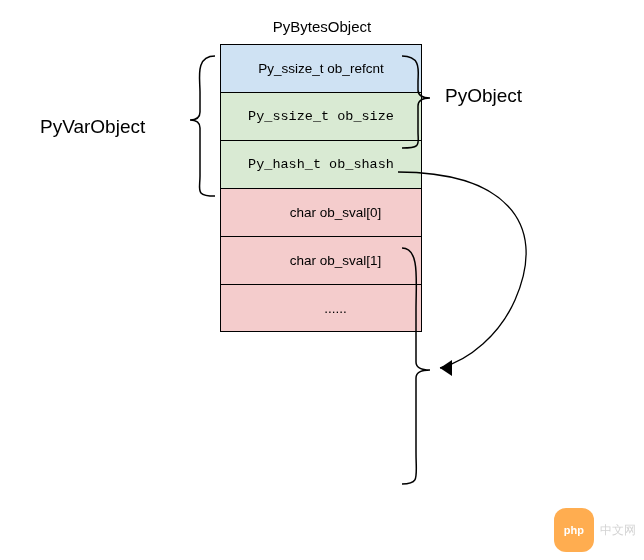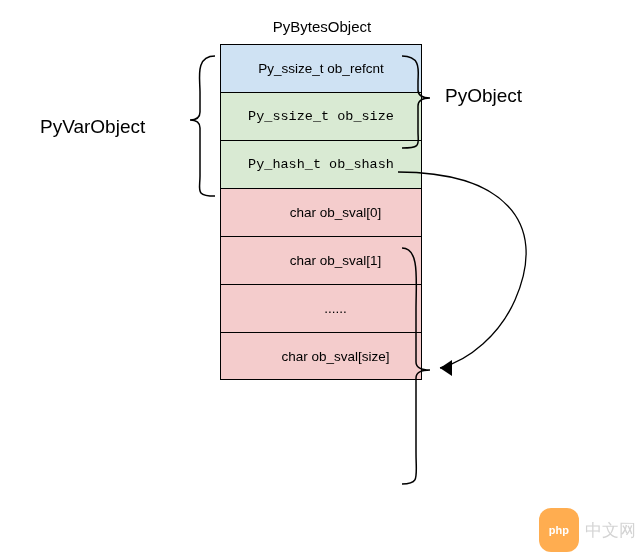--- a/index.html
+++ b/index.html
@@ -59,36 +59,35 @@
     .wm-badge {
       background: #ffa742;
       color: #fff;
       font-size: 11px;
       font-weight: bold;
       padding: 16px 10px;
       border-radius: 12px;
     }
     .wm-text {
       color: #d0d0d0;
-      font-size: 17px;
+      font-size: 12px;
     }
   </style>
 </head>
 <body>
 
 <div class="title">PyBytesObject</div>
 
 <div class="stack">
   <div class="cell blue">Py_ssize_t ob_refcnt</div>
   <div class="cell green">Py_ssize_t ob_size</div>
   <div class="cell green">Py_hash_t ob_shash</div>
   <div class="cell red">char ob_sval[0]</div>
   <div class="cell red">char ob_sval[1]</div>
   <div class="cell red">......</div>
-  <div class="cell red">char ob_sval[size]</div>
 </div>
 
 <div class="label label-pyvar">PyVarObject</div>
 <div class="label label-pyobj">PyObject</div>
 
 <svg width="644" height="560" style="position:absolute;left:0;top:0;pointer-events:none;">
 
   <path class="brace-path" d="M 215 56
            C 195 56, 200 78, 200 92
            L 200 112

